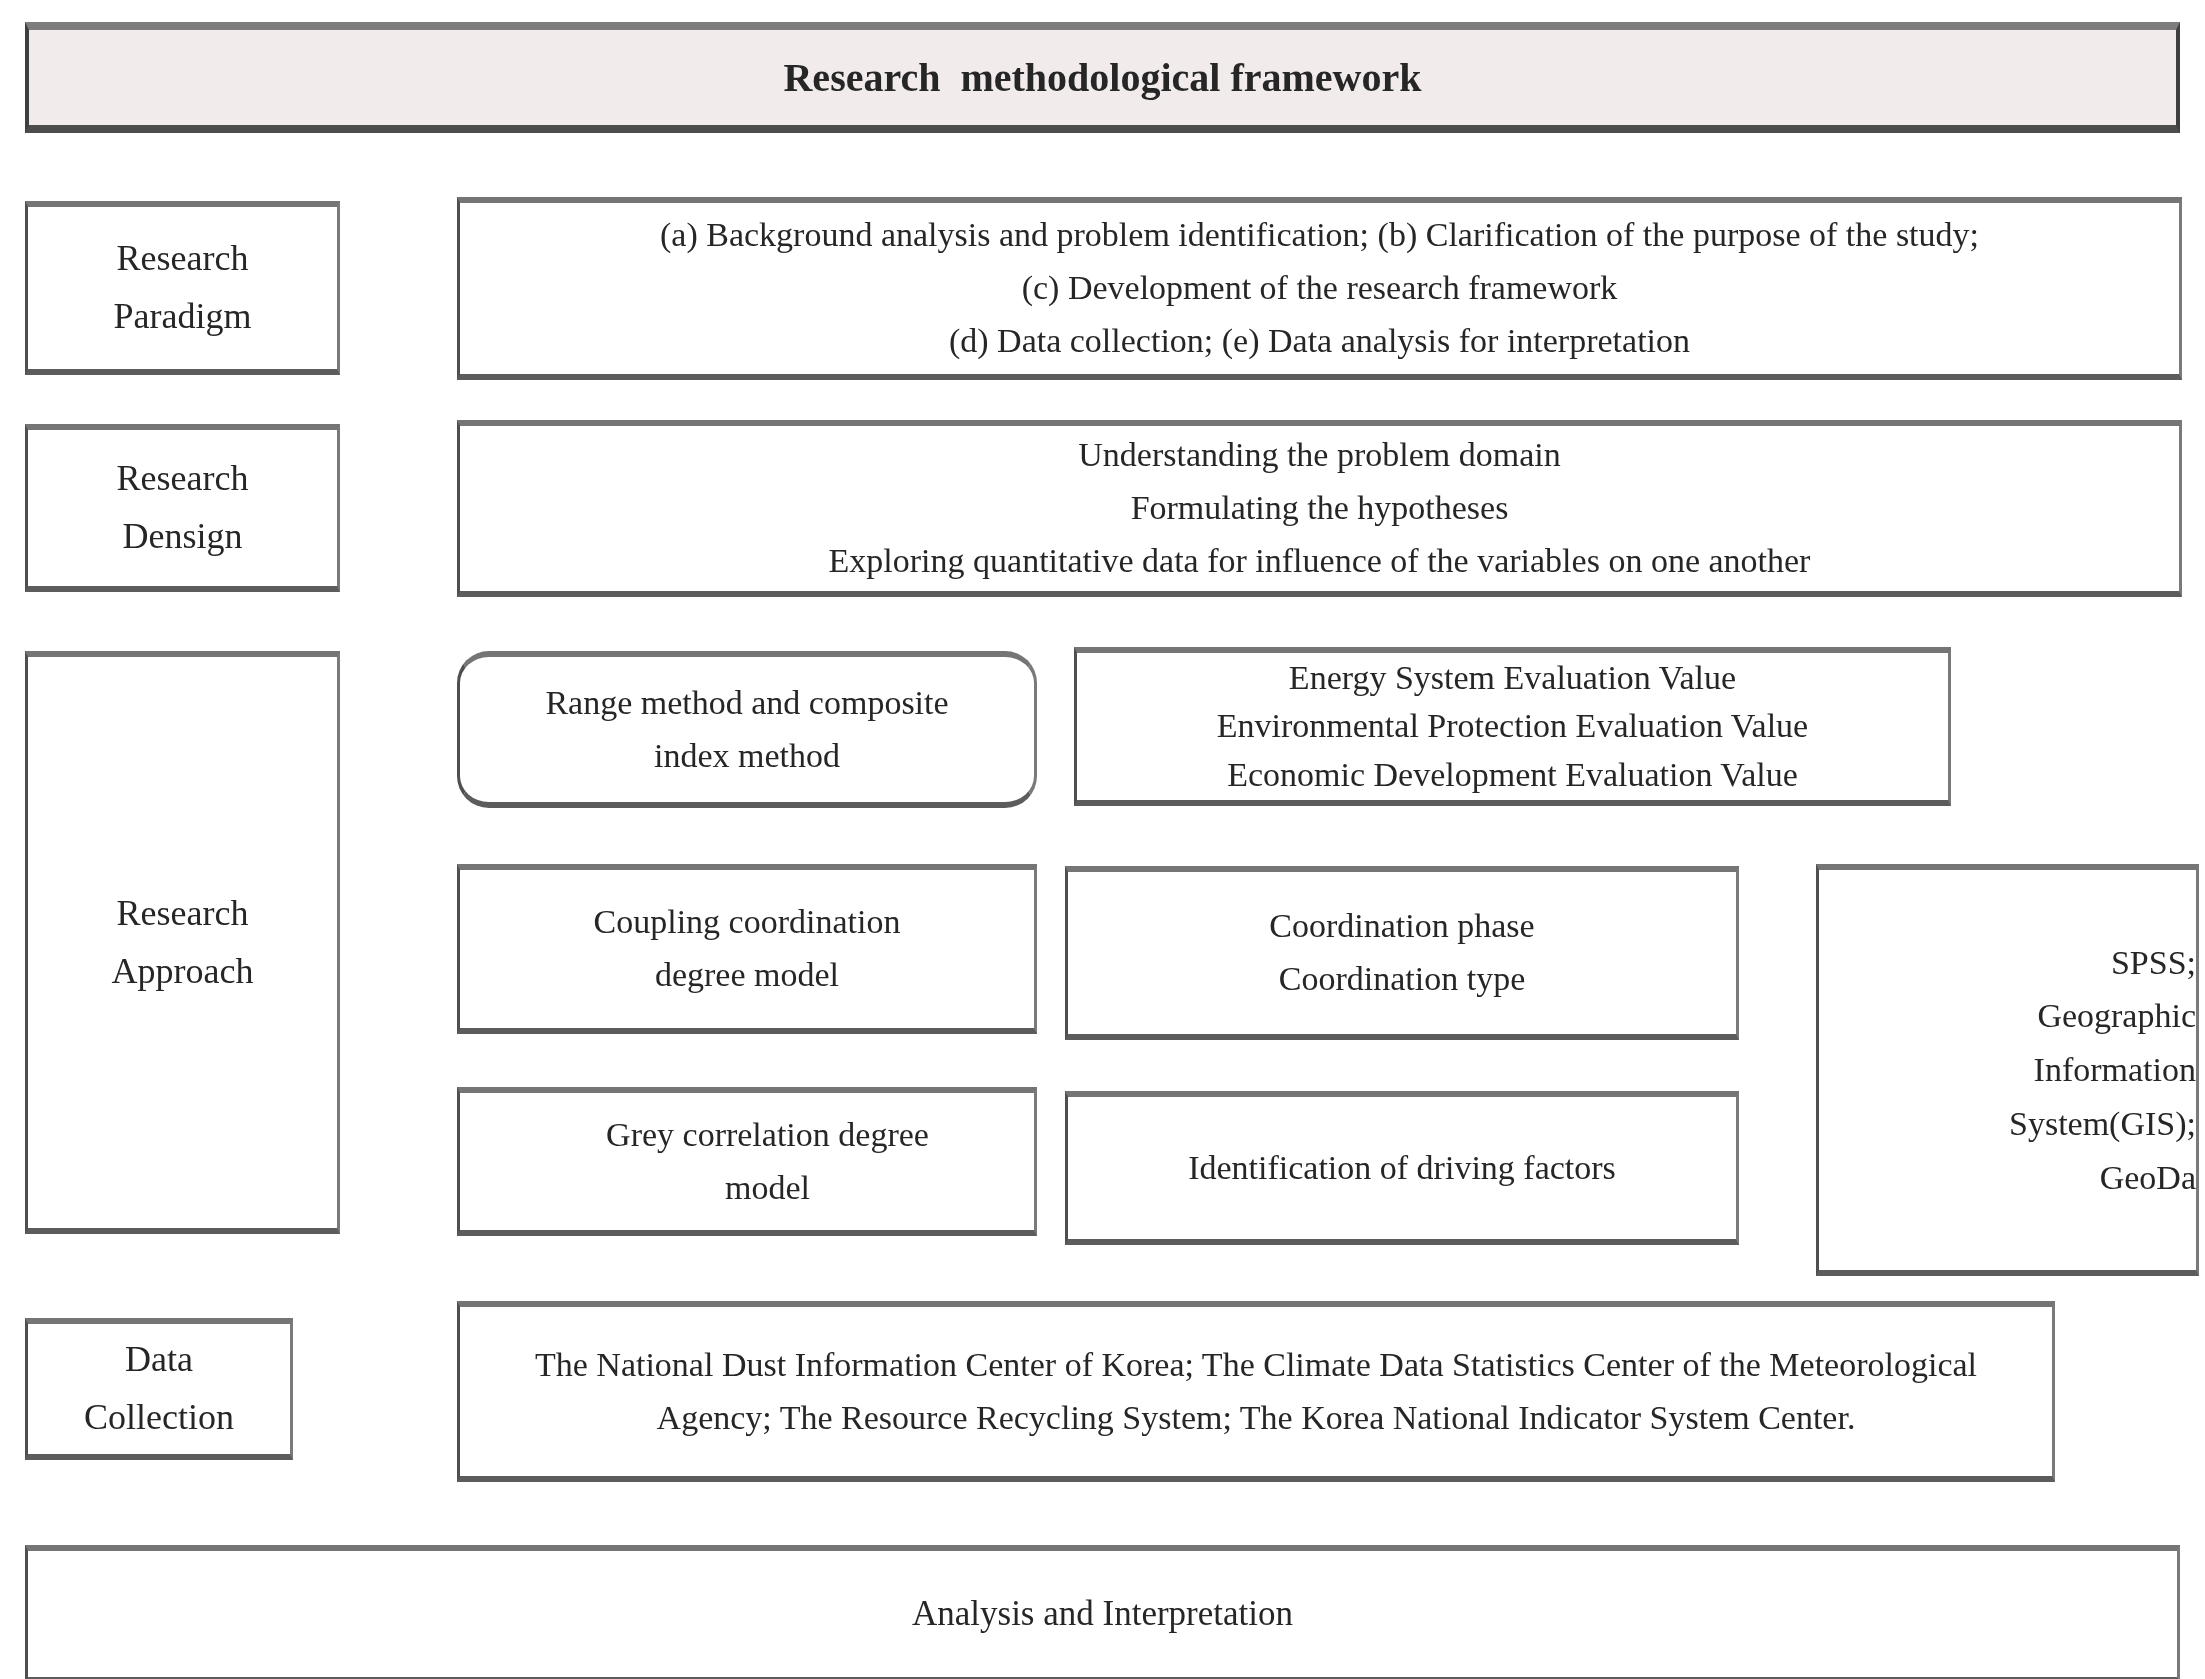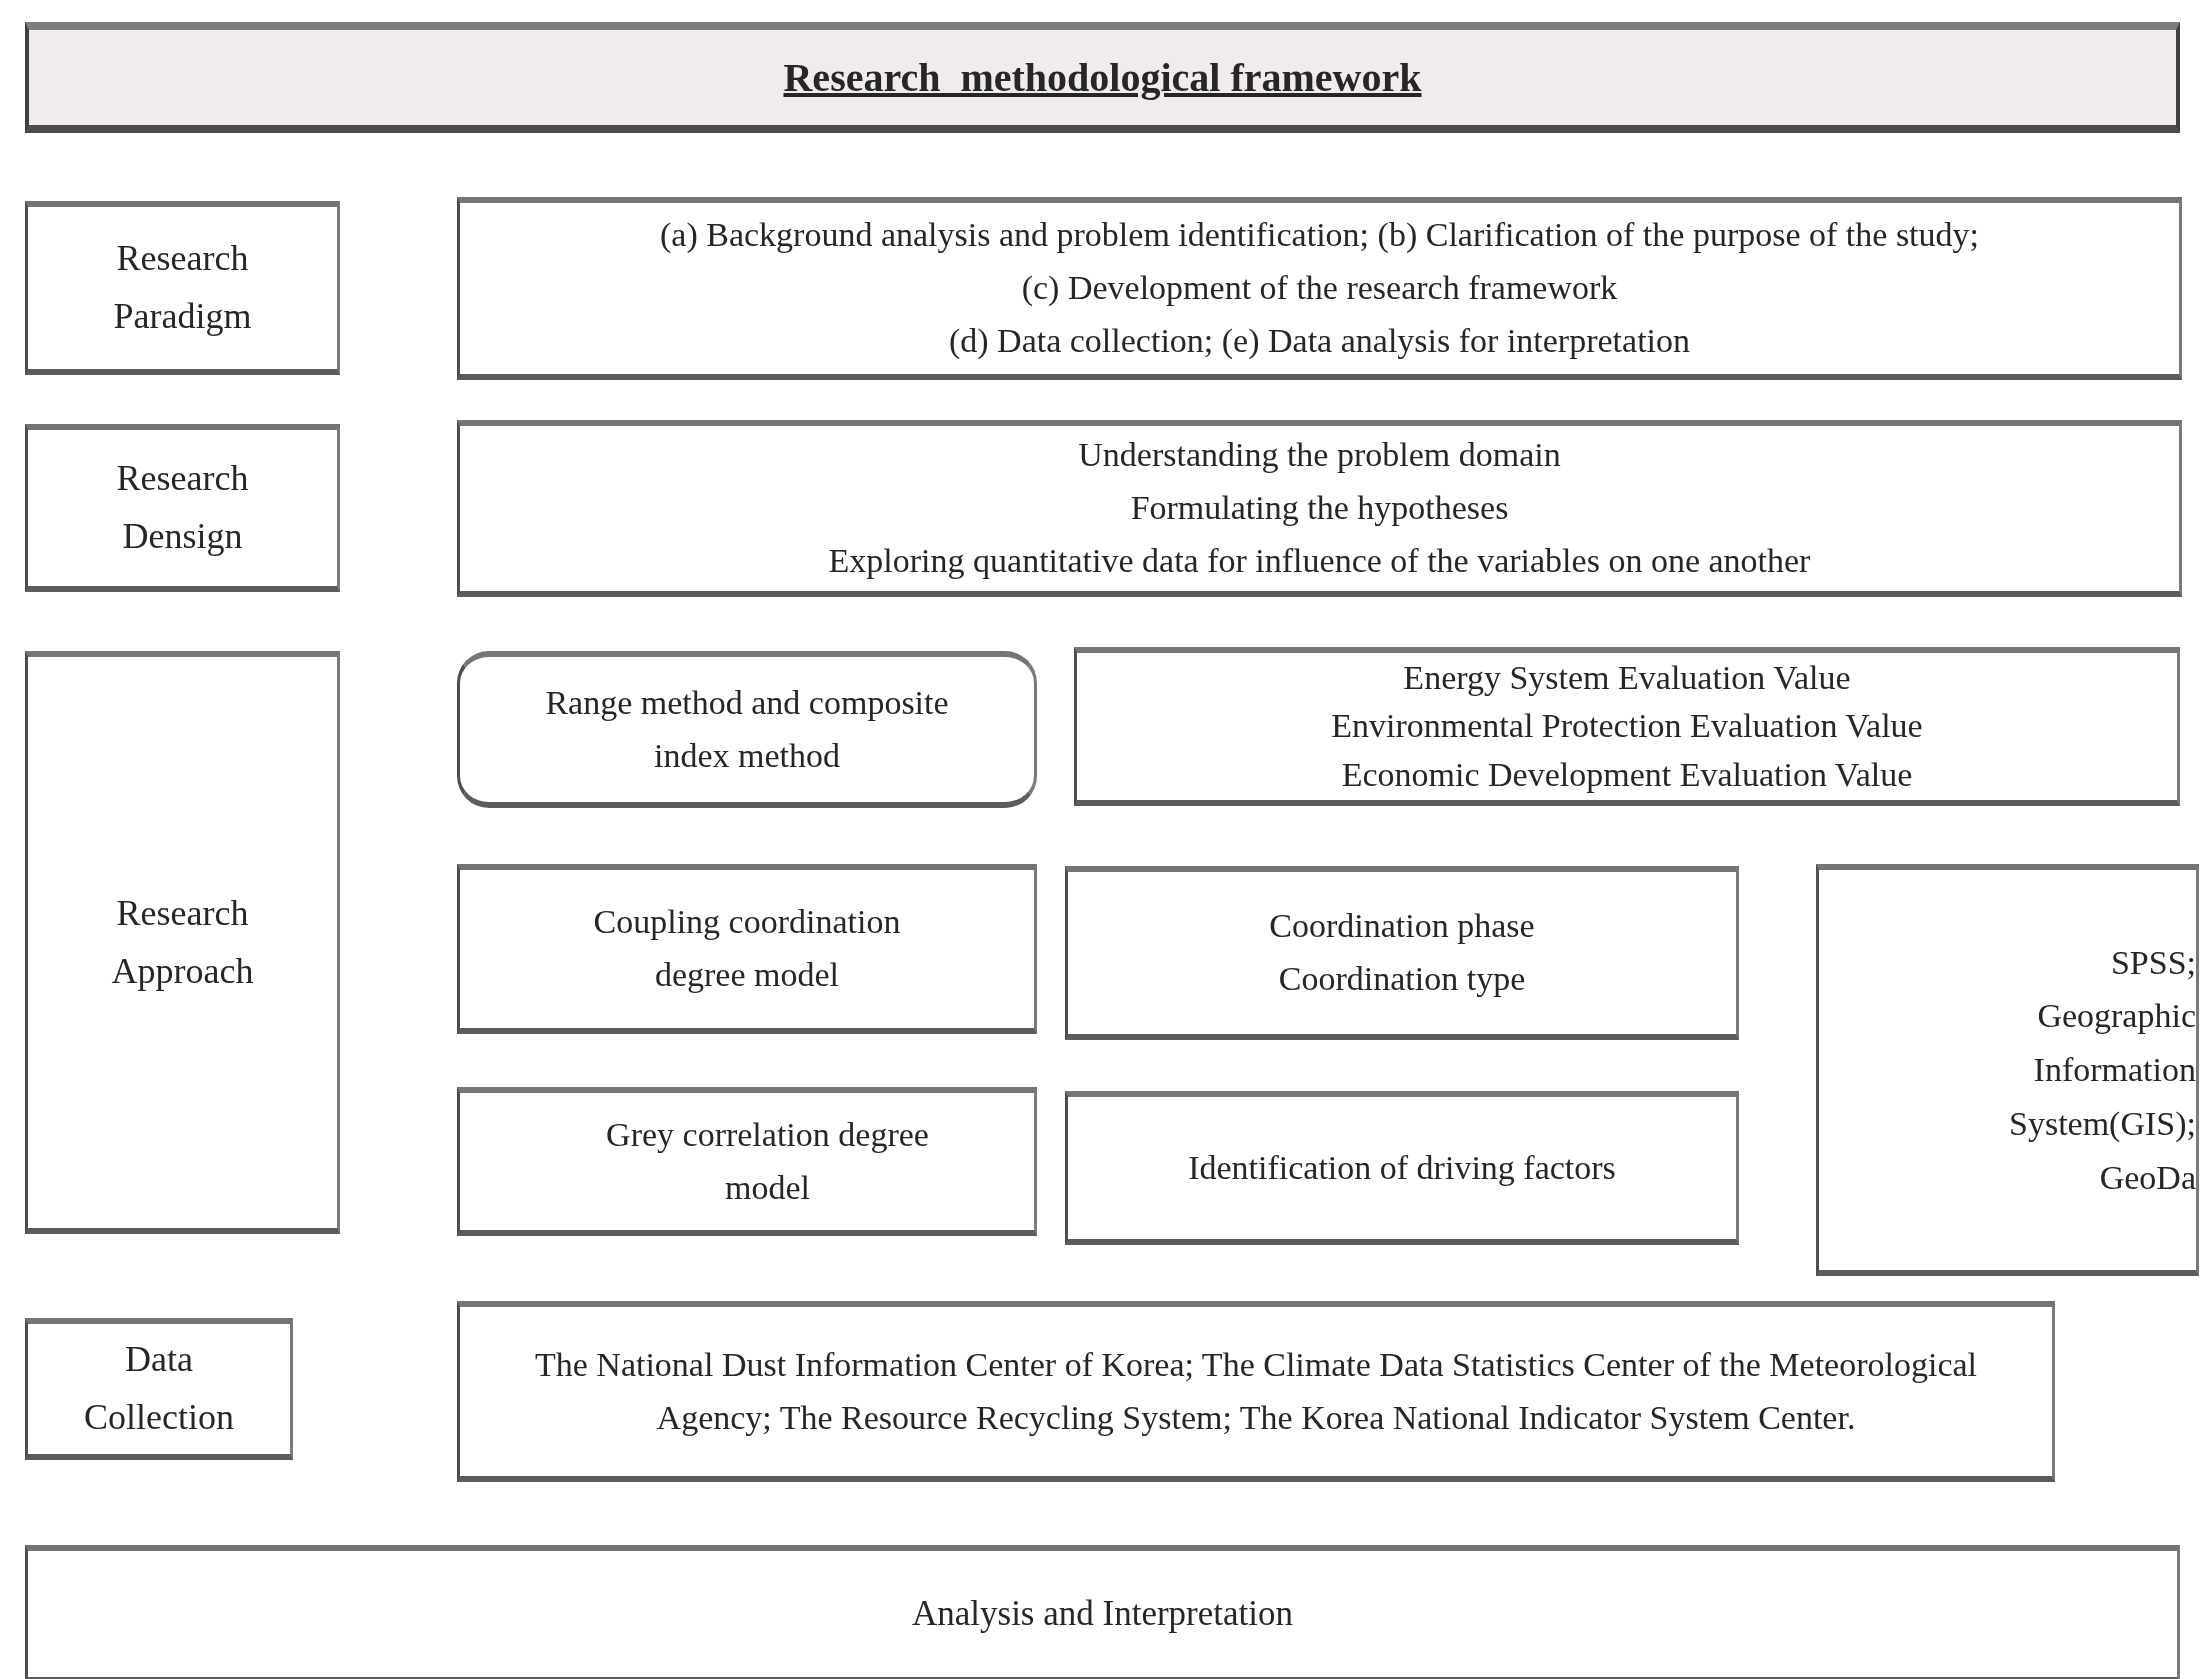--- a/index.html
+++ b/index.html
@@ -39,37 +39,37 @@
   #title-box {
     left: 25px; top: 22px; width: 2155px; height: 111px;
     background: #f1ebeb;
     border-top: 8.7px solid #7d7d7d;
     border-bottom: 8.7px solid #4c4c4c;
     border-left: 4.3px solid #3f3f3f;
     border-right: 4.3px solid #3f3f3f;
     font-weight: bold;
     font-size: 40px;
   }
-  #title-box .txt { white-space: pre-wrap; text-decoration: underline; }
+  #title-box .txt { white-space: pre-wrap; }
   
   .label-box { font-size: 36px; line-height: 1.6; }
   #paradigm-label  { left: 25px; top: 201px;  width: 315px; height: 174px; }
   #design-label    { left: 25px; top: 424px;  width: 315px; height: 168px; }
   #approach-label  { left: 25px; top: 651px;  width: 315px; height: 583px; }
   #datacol-label   { left: 25px; top: 1318px; width: 268px; height: 142px; }
   
   .content-box { font-size: 34px; line-height: 1.55; }
   #paradigm-content { left: 457px; top: 197px;  width: 1725px; height: 183px; }
   #design-content   { left: 457px; top: 420px;  width: 1725px; height: 177px; }
   #datacol-content  { left: 457px; top: 1301px; width: 1598px; height: 181px; padding: 0 51px; }
   #analysis-box     { left: 25px;  top: 1545px; width: 2155px; height: 138px; font-size: 35px; }
   
   .approach-box { font-size: 34px; line-height: 1.55; }
   #range-box        { left: 457px;  top: 651px;  width: 580px;  height: 157px; border-radius: 32px; }
-  #energy-box       { left: 1074px; top: 647px;  width: 1106px; height: 159px; line-height: 1.42; }
+  #energy-box       { left: 1074px; top: 647px;  width: 877px; height: 159px; line-height: 1.42; }
   #coupling-box     { left: 457px;  top: 864px; width: 580px;  height: 170px; }
   #coordination-box { left: 1065px; top: 866px; width: 674px;  height: 174px; }
   #tools-box        { left: 1816px; top: 864px; width: 383px;  height: 412px; line-height: 1.58; text-align: right; }
   #grey-box         { left: 457px;  top: 1087px; width: 580px;  height: 149px; padding-left: 41px; }
   #driving-box      { left: 1065px; top: 1091px; width: 674px;  height: 154px; }
 </style>
 </head>
 <body>
 
 <div id="stage">

